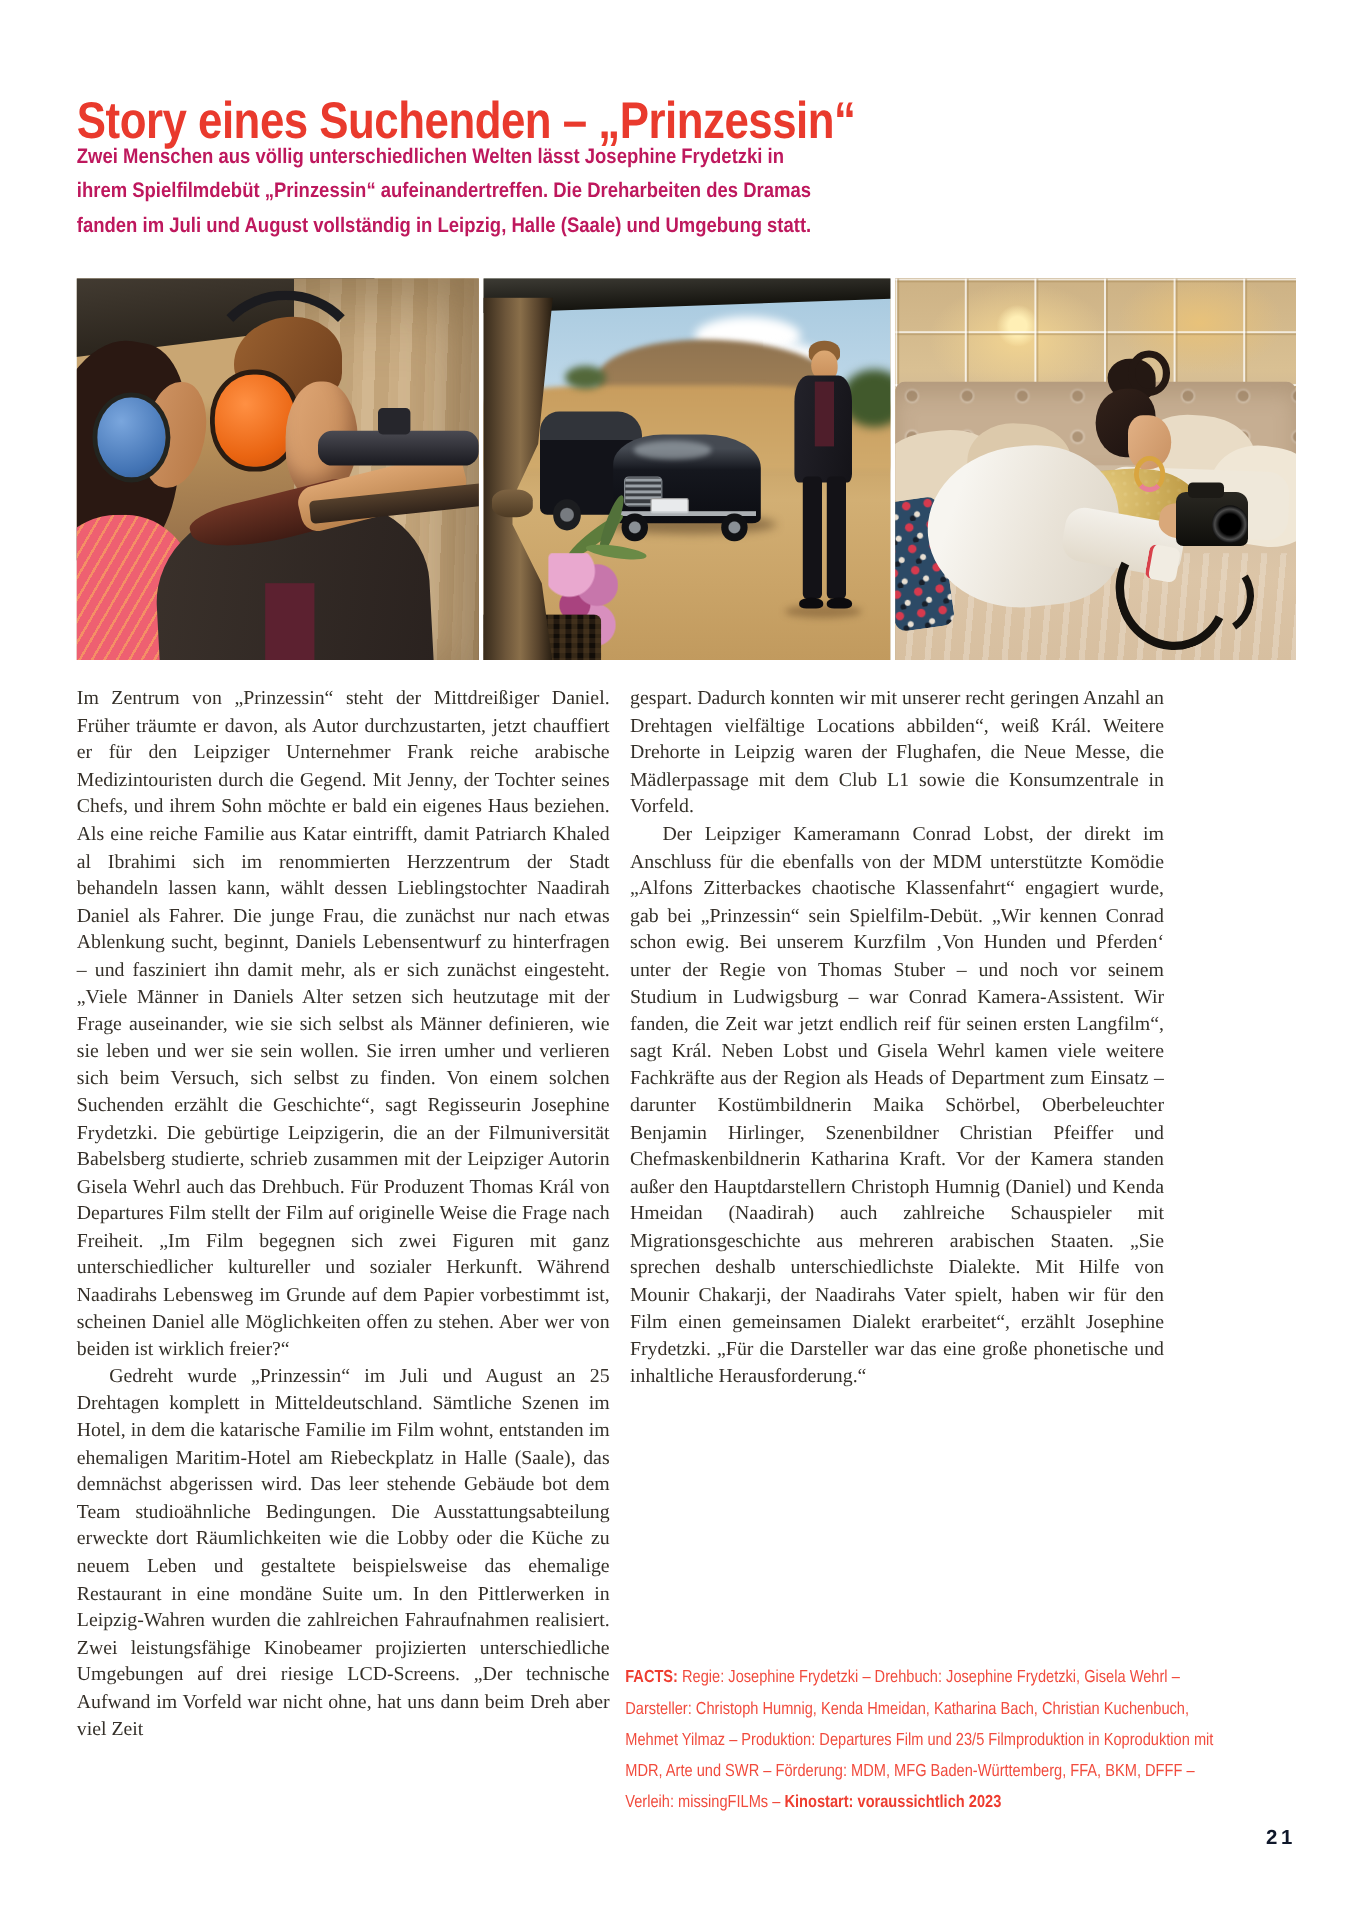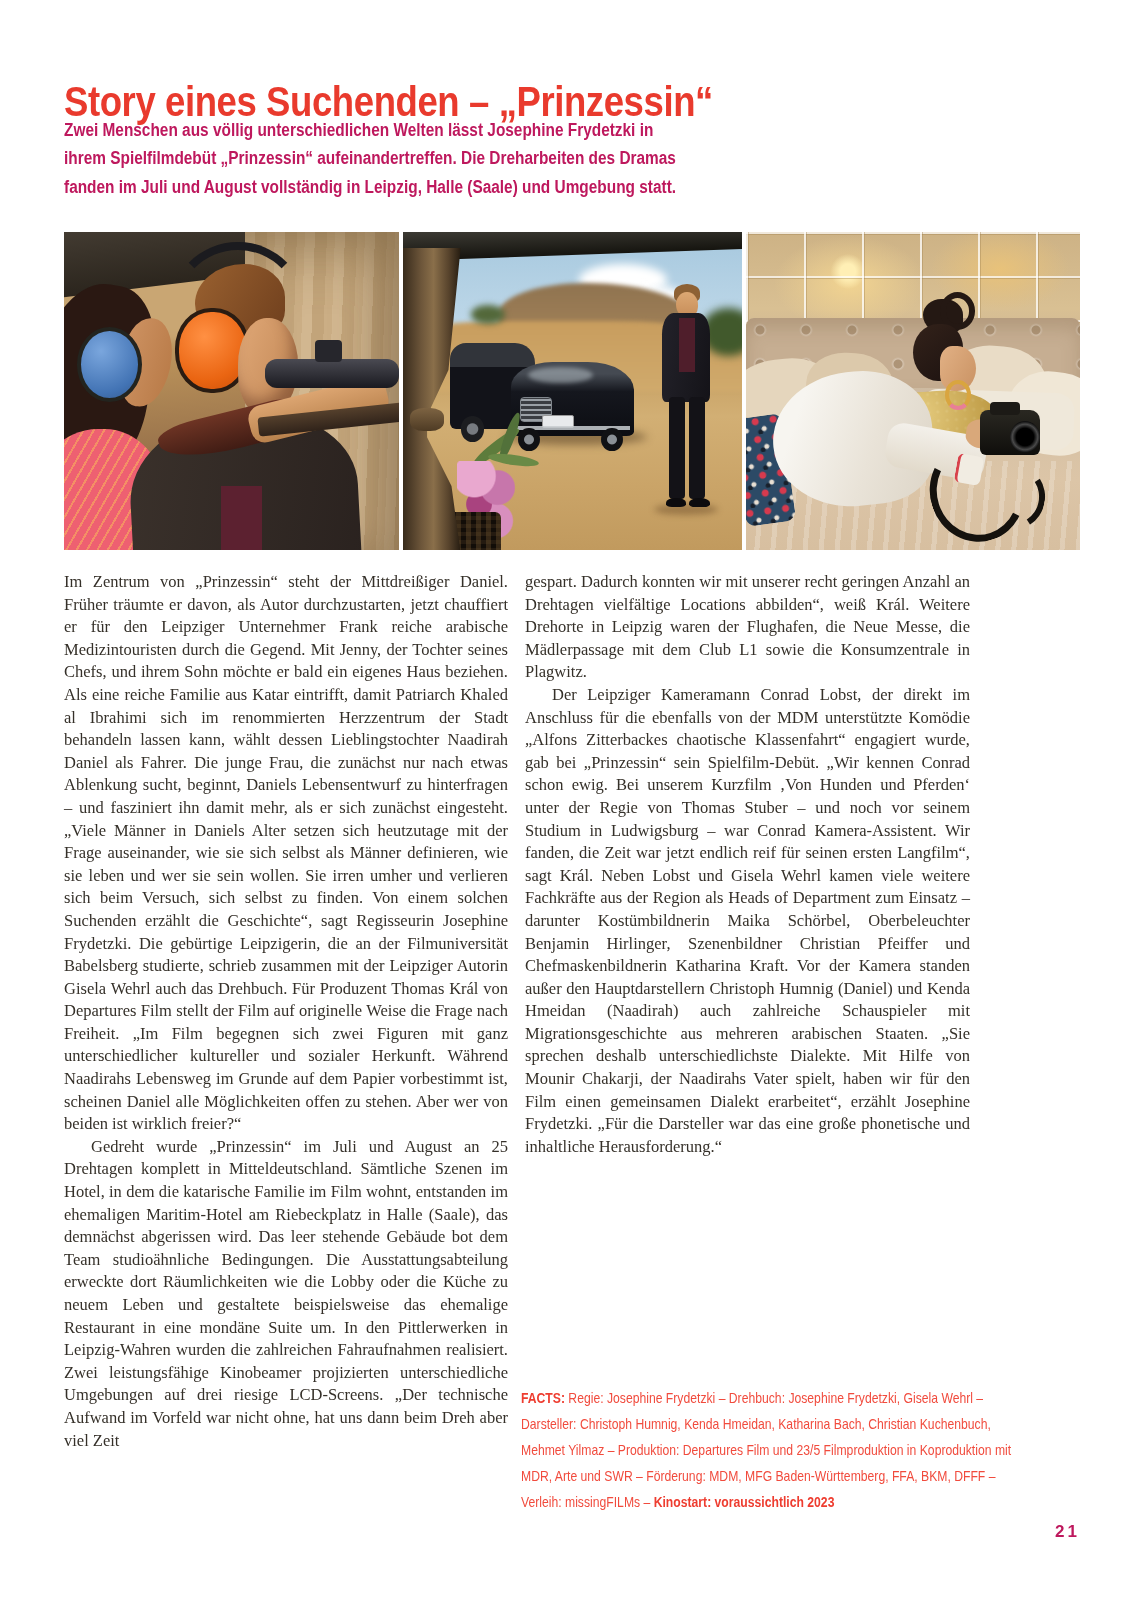--- a/index.html
+++ b/index.html
@@ -146,21 +146,21 @@
   
   .facts{
     position:absolute;left:521px;top:1385px;width:586px;
     font-size:14.5px;line-height:26px;color:#f14b3d;font-weight:400;
     transform:scaleX(.84);transform-origin:0 0;
   }
   .facts .b{font-weight:700;color:#ee3d30;}
   
   .pagenum{
     position:absolute;left:1020px;top:1522px;width:60px;text-align:right;
-    font-size:17px;font-weight:700;letter-spacing:3px;color:#be185d;
+    font-size:17px;font-weight:700;letter-spacing:3px;color:#0f172a;
   }
 </style>
 </head>
 <body>
 
 <div class="page">
 
   <h1 class="headline">Story eines Suchenden – „Prinzessin“</h1>
 
   <div class="intro">
@@ -262,21 +262,21 @@
     </div>
 
   </div>
 
   <div class="col col-left">
       <p class="para">Im Zentrum von „Prinzessin“ steht der Mittdreißiger Daniel. Früher träumte er davon, als Autor durchzustarten, jetzt chauffiert er für den Leipziger Unternehmer Frank reiche arabische Medizintouristen durch die Gegend. Mit Jenny, der Tochter seines Chefs, und ihrem Sohn möchte er bald ein eigenes Haus beziehen. Als eine reiche Familie aus Katar eintrifft, damit Patriarch Khaled al Ibrahimi sich im renommierten Herzzentrum der Stadt behandeln lassen kann, wählt dessen Lieblingstochter Naadirah Daniel als Fahrer. Die junge Frau, die zunächst nur nach etwas Ablenkung sucht, beginnt, Daniels Lebensentwurf zu hinterfragen – und fasziniert ihn damit mehr, als er sich zunächst eingesteht. „Viele Männer in Daniels Alter setzen sich heutzutage mit der Frage auseinander, wie sie sich selbst als Männer definieren, wie sie leben und wer sie sein wollen. Sie irren umher und verlieren sich beim Versuch, sich selbst zu finden. Von einem solchen Suchenden erzählt die Geschichte“, sagt Regisseurin Josephine Frydetzki. Die gebürtige Leipzigerin, die an der Filmuniversität Babelsberg studierte, schrieb zusammen mit der Leipziger Autorin Gisela Wehrl auch das Drehbuch. Für Produzent Thomas Král von Departures Film stellt der Film auf originelle Weise die Frage nach Freiheit. „Im Film begegnen sich zwei Figuren mit ganz unterschiedlicher kultureller und sozialer Herkunft. Während Naadirahs Lebensweg im Grunde auf dem Papier vorbestimmt ist, scheinen Daniel alle Möglichkeiten offen zu stehen. Aber wer von beiden ist wirklich freier?“</p>
       <p class="para">Gedreht wurde „Prinzessin“ im Juli und August an 25 Drehtagen komplett in Mitteldeutschland. Sämtliche Szenen im Hotel, in dem die katarische Familie im Film wohnt, entstanden im ehemaligen Maritim-Hotel am Riebeckplatz in Halle (Saale), das demnächst abgerissen wird. Das leer stehende Gebäude bot dem Team studioähnliche Bedingungen. Die Ausstattungsabteilung erweckte dort Räumlichkeiten wie die Lobby oder die Küche zu neuem Leben und gestaltete beispielsweise das ehemalige Restaurant in eine mondäne Suite um. In den Pittlerwerken in Leipzig-Wahren wurden die zahlreichen Fahraufnahmen realisiert. Zwei leistungsfähige Kinobeamer projizierten unterschiedliche Umgebungen auf drei riesige LCD-Screens. „Der technische Aufwand im Vorfeld war nicht ohne, hat uns dann beim Dreh aber viel Zeit</p>
     </div>
 
   <div class="col col-right">
-      <p class="para">gespart. Dadurch konnten wir mit unserer recht geringen Anzahl an Drehtagen vielfältige Locations abbilden“, weiß Král. Weitere Drehorte in Leipzig waren der Flughafen, die Neue Messe, die Mädlerpassage mit dem Club L1 sowie die Konsumzentrale in Plagwitz.</p>
+      <p class="para">gespart. Dadurch konnten wir mit unserer recht geringen Anzahl an Drehtagen vielfältige Locations abbilden“, weiß Král. Weitere Drehorte in Leipzig waren der Flughafen, die Neue Messe, die Mädlerpassage mit dem Club L1 sowie die Konsumzentrale in Vorfeld.</p>
       <p class="para">Der Leipziger Kameramann Conrad Lobst, der direkt im Anschluss für die ebenfalls von der MDM unterstützte Komödie „Alfons Zitterbackes chaotische Klassenfahrt“ engagiert wurde, gab bei „Prinzessin“ sein Spielfilm-Debüt. „Wir kennen Conrad schon ewig. Bei unserem Kurzfilm ‚Von Hunden und Pferden‘ unter der Regie von Thomas Stuber – und noch vor seinem Studium in Ludwigsburg – war Conrad Kamera-Assistent. Wir fanden, die Zeit war jetzt endlich reif für seinen ersten Langfilm“, sagt Král. Neben Lobst und Gisela Wehrl kamen viele weitere Fachkräfte aus der Region als Heads of Department zum Einsatz – darunter Kostümbildnerin Maika Schörbel, Oberbeleuchter Benjamin Hirlinger, Szenenbildner Christian Pfeiffer und Chefmaskenbildnerin Katharina Kraft. Vor der Kamera standen außer den Hauptdarstellern Christoph Humnig (Daniel) und Kenda Hmeidan (Naadirah) auch zahlreiche Schauspieler mit Migrationsgeschichte aus mehreren arabischen Staaten. „Sie sprechen deshalb unterschiedlichste Dialekte. Mit Hilfe von Mounir Chakarji, der Naadirahs Vater spielt, haben wir für den Film einen gemeinsamen Dialekt erarbeitet“, erzählt Josephine Frydetzki. „Für die Darsteller war das eine große phonetische und inhaltliche Herausforderung.“</p>
     </div>
 
   <div class="facts">
     <span class="b">FACTS:</span><span> Regie: Josephine Frydetzki – Drehbuch: Josephine Frydetzki, Gisela Wehrl – Darsteller: Christoph Humnig, Kenda Hmeidan, Katharina Bach, Christian Kuchenbuch, Mehmet Yilmaz – Produktion: Departures Film und 23/5 Filmproduktion in Koproduktion mit MDR, Arte und SWR – Förderung: MDM, MFG Baden-Württemberg, FFA, BKM, DFFF – Verleih: missingFILMs – </span><span class="b">Kinostart: voraussichtlich 2023</span>
   </div>
 
   <div class="pagenum">21</div>
 
 </div>

